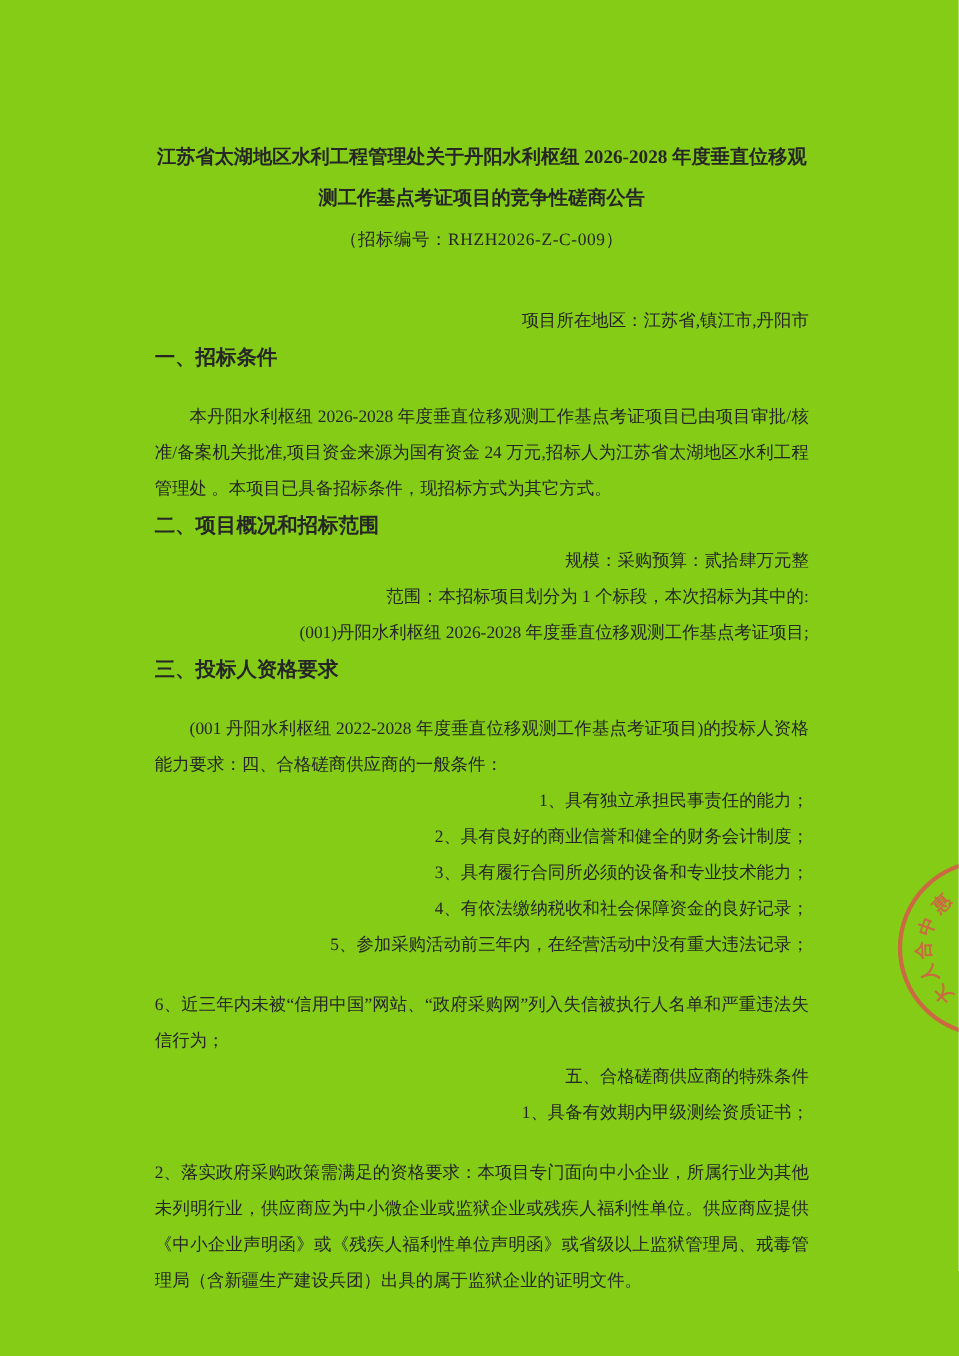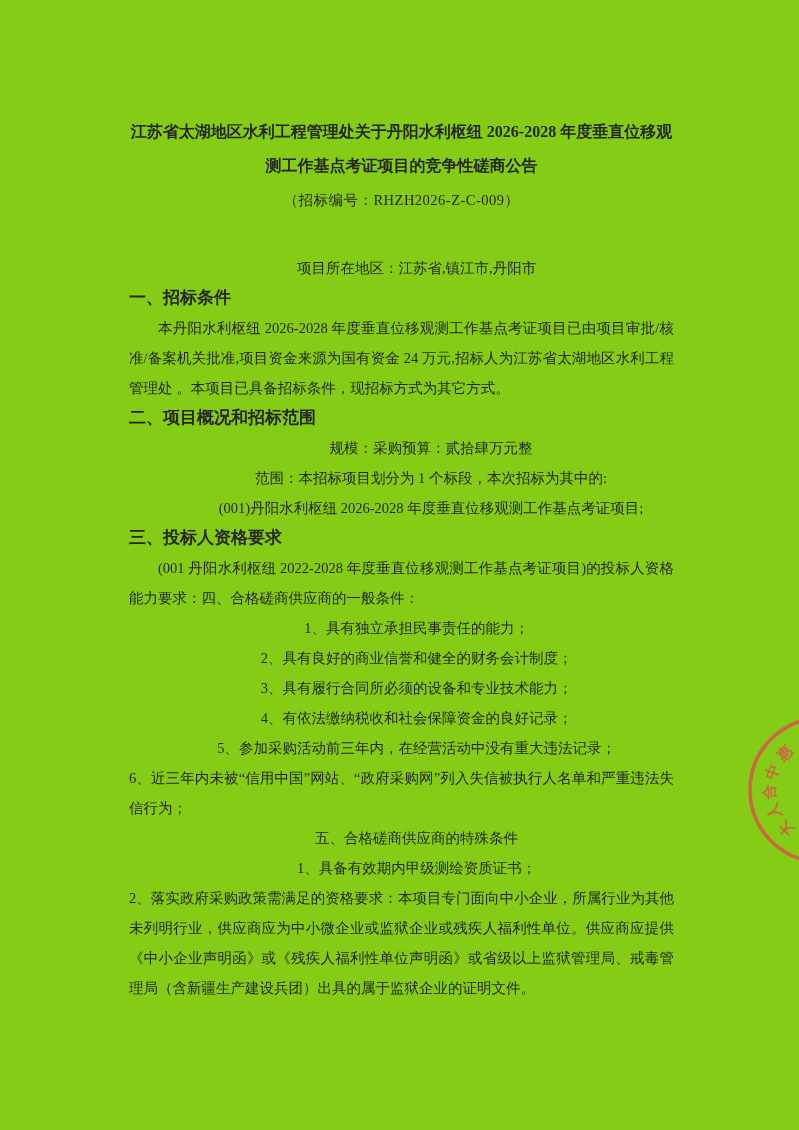--- a/index.html
+++ b/index.html
@@ -31,24 +31,24 @@
   }
   .bid-line {
     font-size: 14.5px;
     font-weight: normal;
     line-height: 34px;
     text-align: center;
     letter-spacing: 0.5px;
   }
   .location { margin-top: 36px; text-align: left; }
   .h2 { font-size: 17px; font-weight: bold; text-align: left; }
-  .line { text-align: center; margin-left: 30px; }
+  .line { text-align: right; margin-left: 30px; }
   .pad { padding-left: 29px; }
   .indent { text-indent: 2em; }
-  .para { text-align: justify; }
+  .para { text-align: justify; margin-top: 20px; }
   .stamp {
     position: absolute;
     left: 727px;
     top: 690px;
     width: 72px;
     height: 200px;
     overflow: visible;
     opacity: 0.85;
   }
   .stamp text {

